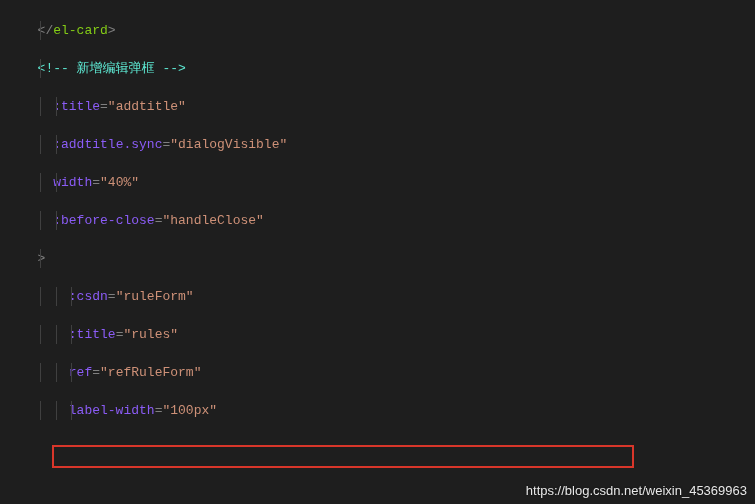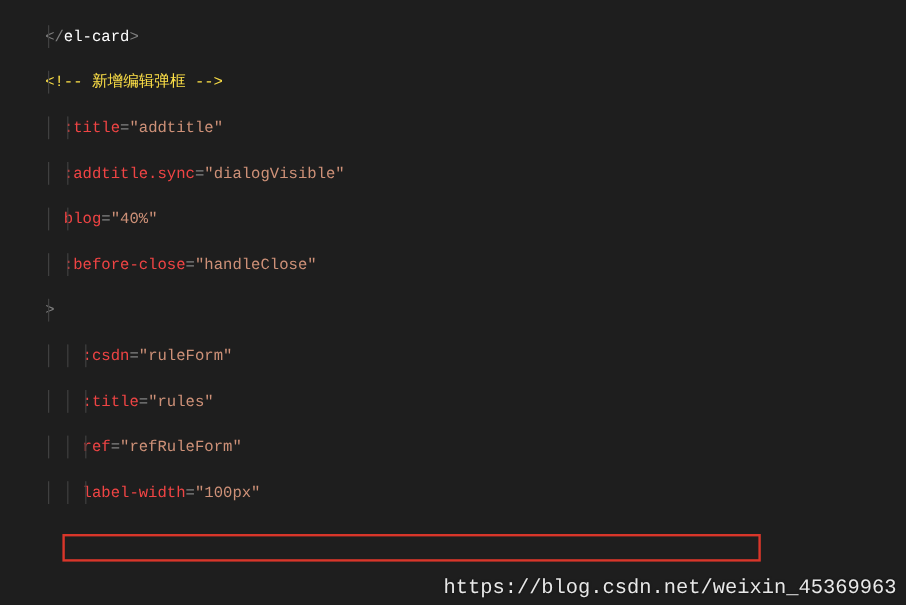--- a/index.html
+++ b/index.html
@@ -24,52 +24,52 @@
     position: absolute;
     top: 0;
     bottom: 0;
     width: 1px;
     background: #404040;
   }
   .g1 { left: 18px; }
   .g2 { left: 34px; }
   .g3 { left: 49px; }
   .punct { color: #808080; }
-  .tag { color: #ffffff; }
-  .attr { color: #ef4444; }
+  .tag { color: #84cc16; }
+  .attr { color: #8b5cf6; }
   .string { color: #ce9178; }
-  .comment { color: #fde047; }
+  .comment { color: #5eead4; }
   .highlight-box {
     position: absolute;
     border: 2px solid #d9362a;
     left: 52px;
     top: 445px;
     width: 582px;
     height: 23px;
     pointer-events: none;
   }
   .watermark {
     position: absolute;
     right: 8px;
     bottom: 4px;
     color: #e8e8e8;
-    font-family: Liberation Mono, monospace;
-    font-size: 17px;
+    font-family: Liberation Sans, sans-serif;
+    font-size: 13px;
     text-shadow: 0 0 2px rgba(0,0,0,0.6);
   }
 </style>
 </head>
 <body>
 
 <div class="editor">
 <div class="line"><span class="g1 guide"></span>  <span class="punct">&lt;/</span><span class="tag">el-card</span><span class="punct">&gt;</span></div>
 <div class="line"><span class="g1 guide"></span>  <span class="comment">&lt;!-- 新增编辑弹框 --&gt;</span></div>
 <div class="line"><span class="g1 guide"></span><span class="g2 guide"></span>    <span class="attr">:title</span><span class="punct">=</span><span class="string">"addtitle"</span></div>
 <div class="line"><span class="g1 guide"></span><span class="g2 guide"></span>    <span class="attr">:addtitle.sync</span><span class="punct">=</span><span class="string">"dialogVisible"</span></div>
-<div class="line"><span class="g1 guide"></span><span class="g2 guide"></span>    <span class="attr">blog</span><span class="punct">=</span><span class="string">"40%"</span></div>
+<div class="line"><span class="g1 guide"></span><span class="g2 guide"></span>    <span class="attr">width</span><span class="punct">=</span><span class="string">"40%"</span></div>
 <div class="line"><span class="g1 guide"></span><span class="g2 guide"></span>    <span class="attr">:before-close</span><span class="punct">=</span><span class="string">"handleClose"</span></div>
 <div class="line"><span class="g1 guide"></span>  <span class="punct">&gt;</span></div>
 <div class="line"><span class="g1 guide"></span><span class="g2 guide"></span><span class="g3 guide"></span>      <span class="attr">:csdn</span><span class="punct">=</span><span class="string">"ruleForm"</span></div>
 <div class="line"><span class="g1 guide"></span><span class="g2 guide"></span><span class="g3 guide"></span>      <span class="attr">:title</span><span class="punct">=</span><span class="string">"rules"</span></div>
 <div class="line"><span class="g1 guide"></span><span class="g2 guide"></span><span class="g3 guide"></span>      <span class="attr">ref</span><span class="punct">=</span><span class="string">"refRuleForm"</span></div>
 <div class="line"><span class="g1 guide"></span><span class="g2 guide"></span><span class="g3 guide"></span>      <span class="attr">label-width</span><span class="punct">=</span><span class="string">"100px"</span></div>
 
 
 
 

